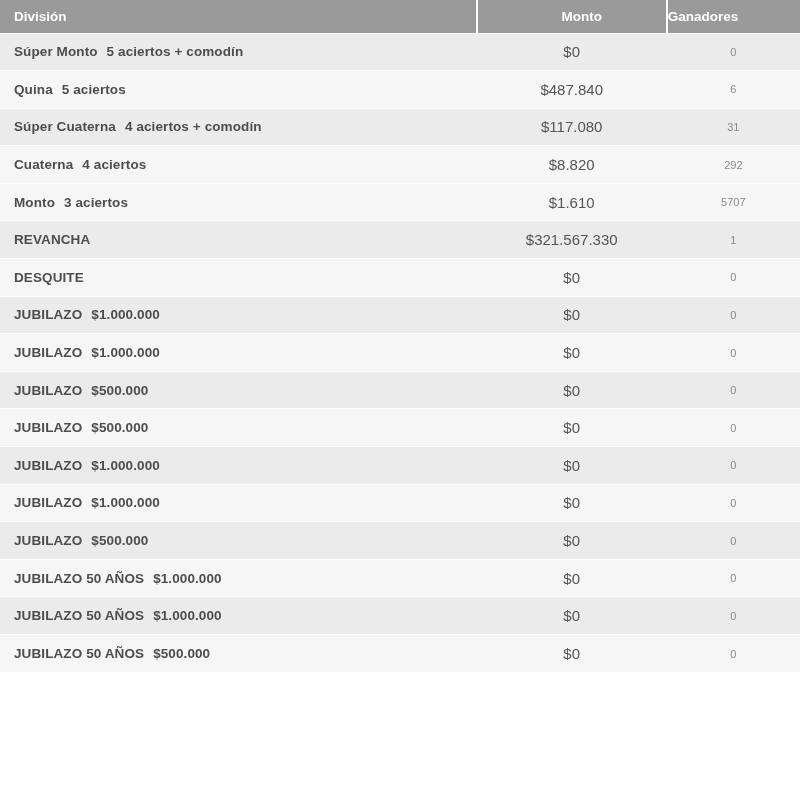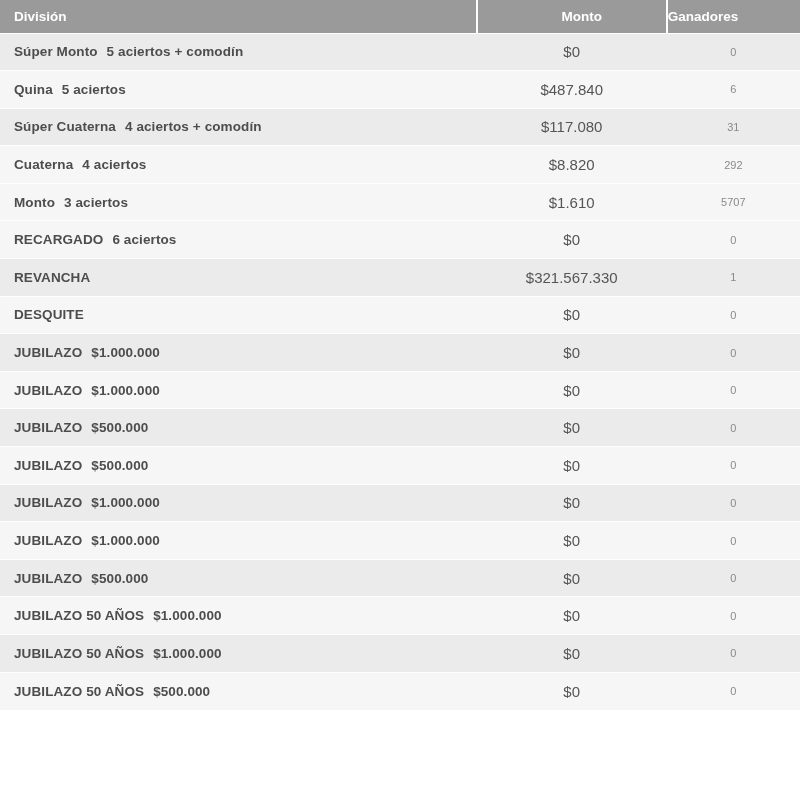--- a/index.html
+++ b/index.html
@@ -125,25 +125,20 @@
       <tr class="odd">
         <td class="cell-division"><span class="div-name">Cuaterna</span><span class="div-desc">4 aciertos</span></td>
         <td class="cell-monto">$8.820</td>
         <td class="cell-ganadores">292</td>
       </tr>
       <tr class="odd">
         <td class="cell-division"><span class="div-name">Monto</span><span class="div-desc">3 aciertos</span></td>
         <td class="cell-monto">$1.610</td>
         <td class="cell-ganadores">5707</td>
       </tr>
-      <tr class="odd">
-        <td class="cell-division"><span class="div-name">RECARGADO</span><span class="div-desc">6 aciertos</span></td>
-        <td class="cell-monto">$0</td>
-        <td class="cell-ganadores">0</td>
-      </tr>
       <tr class="even">
         <td class="cell-division"><span class="div-name">REVANCHA</span></td>
         <td class="cell-monto">$321.567.330</td>
         <td class="cell-ganadores">1</td>
       </tr>
       <tr class="odd">
         <td class="cell-division"><span class="div-name">DESQUITE</span></td>
         <td class="cell-monto">$0</td>
         <td class="cell-ganadores">0</td>
       </tr>

